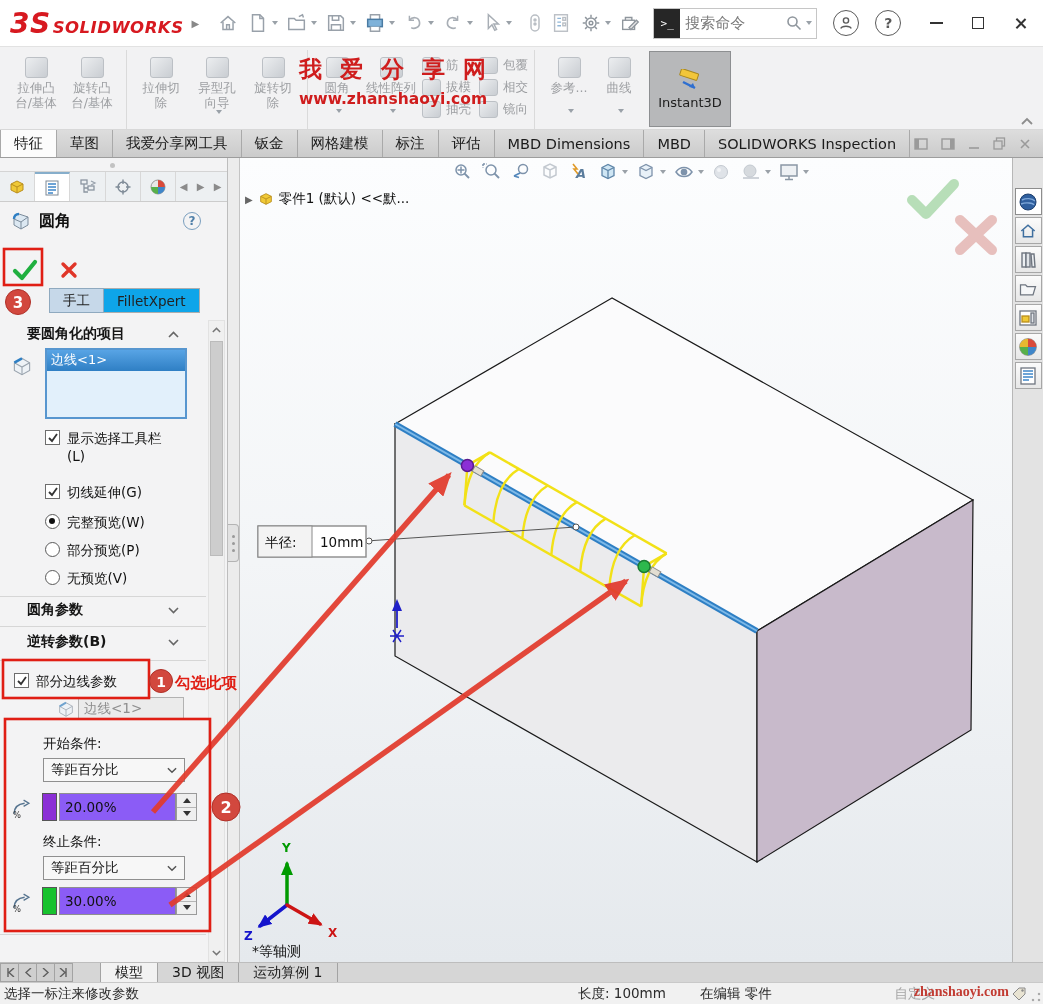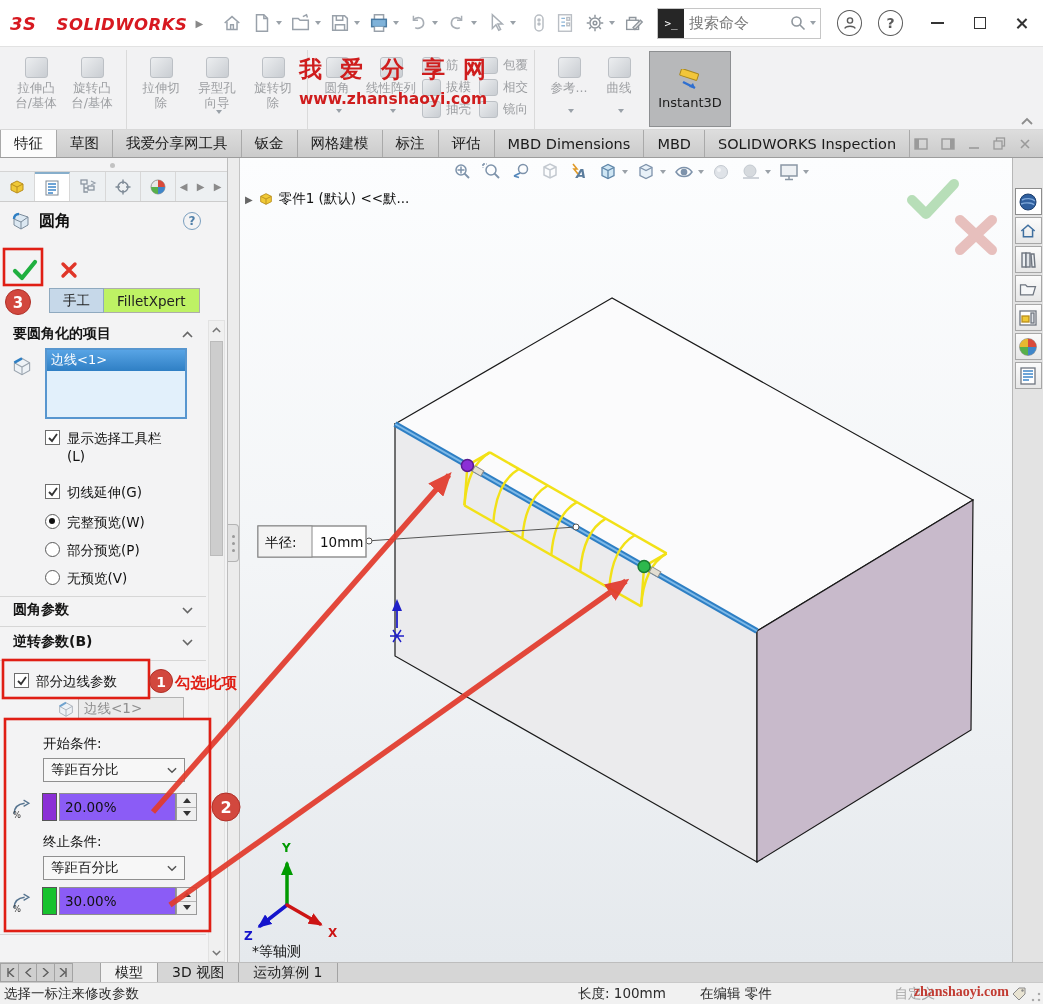--- a/index.html
+++ b/index.html
@@ -2,21 +2,21 @@
 <html><head>
 <meta charset="utf-8">
 <style>
   *{box-sizing:border-box;margin:0;padding:0}
   html,body{width:1043px;height:1004px;overflow:hidden}
   body{position:relative;font-family:"DejaVu Sans","Liberation Sans",sans-serif;font-size:13px;color:#222;background:#f0f0f1}
   svg{display:block}
   
   .titlebar{position:absolute;left:0;top:0;width:100%;height:47px;background:#fff;border-bottom:1px solid #e2e2e2;display:flex;align-items:center;padding-left:10px}
   .logo{display:flex;align-items:baseline;color:#d71920;font-weight:bold;font-style:italic;letter-spacing:.5px;margin-right:4px}
-  .logo .pre{font-size:18px;margin-right:20px}
+  .logo .pre{font-size:28px;margin-right:2px}
   .logo .txt{font-size:16.5px}
   .flyout{color:#888;font-size:10px;margin:0 14px 0 4px}
   .tbtn{display:flex;align-items:center;margin:0 2px;padding:2px;color:#99a1aa}
   .icon22{width:22px;height:22px}
   .cdown{width:0;height:0;border-left:3.5px solid transparent;border-right:3.5px solid transparent;border-top:4px solid #9aa1a8;margin-left:3px}
   .searchbox{display:flex;align-items:center;border:1px solid #c6c6c6;height:31px;width:164px;margin:0 8px;background:#fff}
   .searchbox .term{width:26px;height:29px;background:#262626;color:#fff;font-family:"DejaVu Sans Mono",monospace;font-size:11px;display:flex;align-items:center;justify-content:center;flex:none}
   .searchbox input{border:none;outline:none;flex:1;min-width:0;font-size:15px;padding:0 5px;color:#444;font-family:inherit;background:transparent}
   .searchbox input::placeholder{color:#7a7a7a}
   .roundbtn{width:26px;height:26px;border-radius:50%;border:1.6px solid #5a5a5a;color:#5a5a5a;display:flex;align-items:center;justify-content:center;font-size:14px;font-weight:bold;margin:0 8px}
@@ -59,22 +59,22 @@
   .pmtab{width:39px;display:flex;align-items:center;justify-content:center;border-right:1px solid #d8d8d8}
   .pmtab.active{background:#fff;border-top:2px solid #86aecb}
   .pmnav{margin-left:auto;display:flex;align-items:center;gap:2px;padding-right:2px;color:#8b8b8b}
   .pmnav b{font-weight:normal;font-size:10px;width:15px;text-align:center}
   .pm-title{position:absolute;top:48px;left:0;right:0;height:30px;display:flex;align-items:center;gap:7px;padding:0 10px;font-size:16px;font-weight:bold;color:#111}
   .helpc{margin-left:auto;width:18px;height:18px;border-radius:50%;border:1.5px solid #7a9fbf;color:#4f7fa8;font-size:12px;display:flex;align-items:center;justify-content:center;font-weight:bold;margin-right:16px}
   .pm-ok{position:absolute;top:96px;left:0;height:32px;display:flex;align-items:center;gap:22px;padding-left:12px}
   .pm-mode{position:absolute;top:130px;left:49px;display:flex;height:25px;font-size:13.5px}
   .mtab{padding:0 13px;border:1px solid #8fa9bf;display:flex;align-items:center;color:#222}
   .mtab.active{background:#c6d8e9}
-  .mtab.idle{background:#bef264;border-left:none;border-color:#adadad}
-  .sech{position:absolute;left:0;width:206px;height:24px;display:flex;align-items:center;padding:0 13px;font-weight:bold;color:#151515;font-size:14px}
+  .mtab.idle{background:#0ea5e9;border-left:none;border-color:#adadad}
+  .sech{position:absolute;left:0;width:206px;height:24px;display:flex;align-items:center;padding:0 27px;font-weight:bold;color:#151515;font-size:14px}
   .sech .chv{margin-left:auto;color:#666}
   .pmhr{position:absolute;left:0;width:206px;border-top:1px solid #d6d6d6}
   .listbox{position:absolute;top:190px;left:45px;width:142px;height:71px;border:2px solid #5796cf;background:#e2f0fb}
   .listbox .sel{height:21px;background:linear-gradient(#58a4e5,#2f7fc4);color:#fff;padding:1px 4px;font-size:13px}
   .cbrow{position:absolute;display:flex;gap:7px;align-items:flex-start;color:#111}
   .cb{width:15px;height:15px;border:1px solid #6d6d6d;background:#fff;flex:none;position:relative}
   .cb svg{position:absolute;left:1px;top:1px}
   .radio{width:15px;height:15px;border:1.5px solid #5a5a5a;border-radius:50%;background:#fff;flex:none;position:relative}
   .radio.on::after{content:"";position:absolute;left:3px;top:3px;width:6px;height:6px;border-radius:50%;background:#111}
   .combo{position:absolute;left:43px;width:142px;height:24px;background:#f7f7f7;border:1px solid #8f8f8f;display:flex;align-items:center;padding:0 7px;color:#111}

